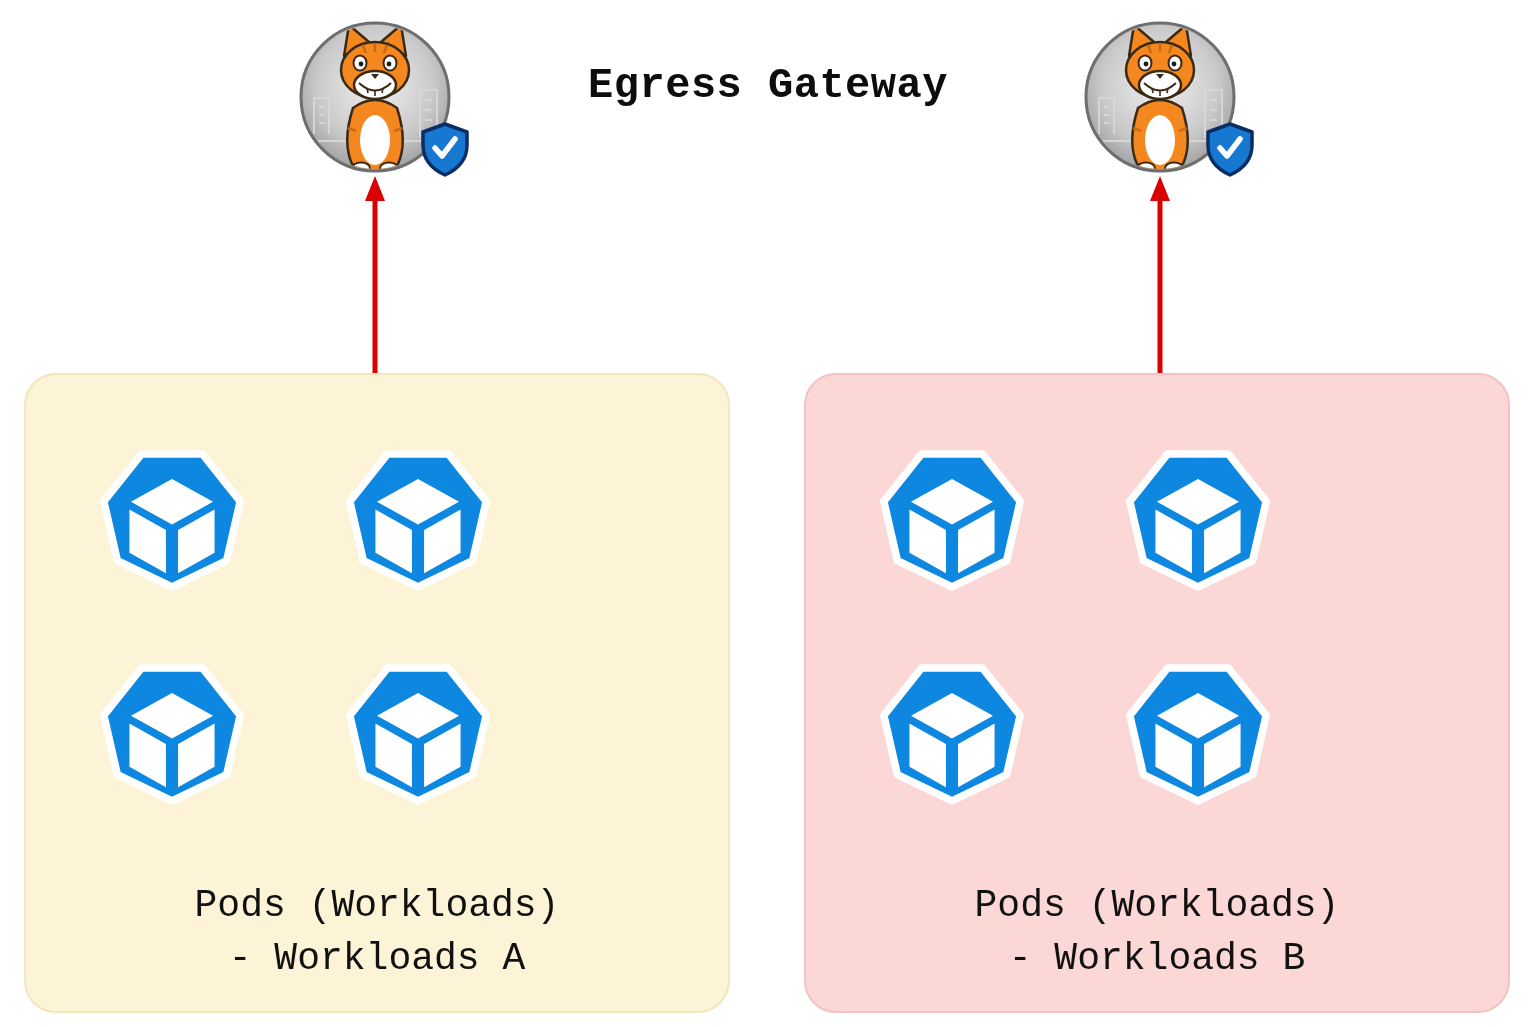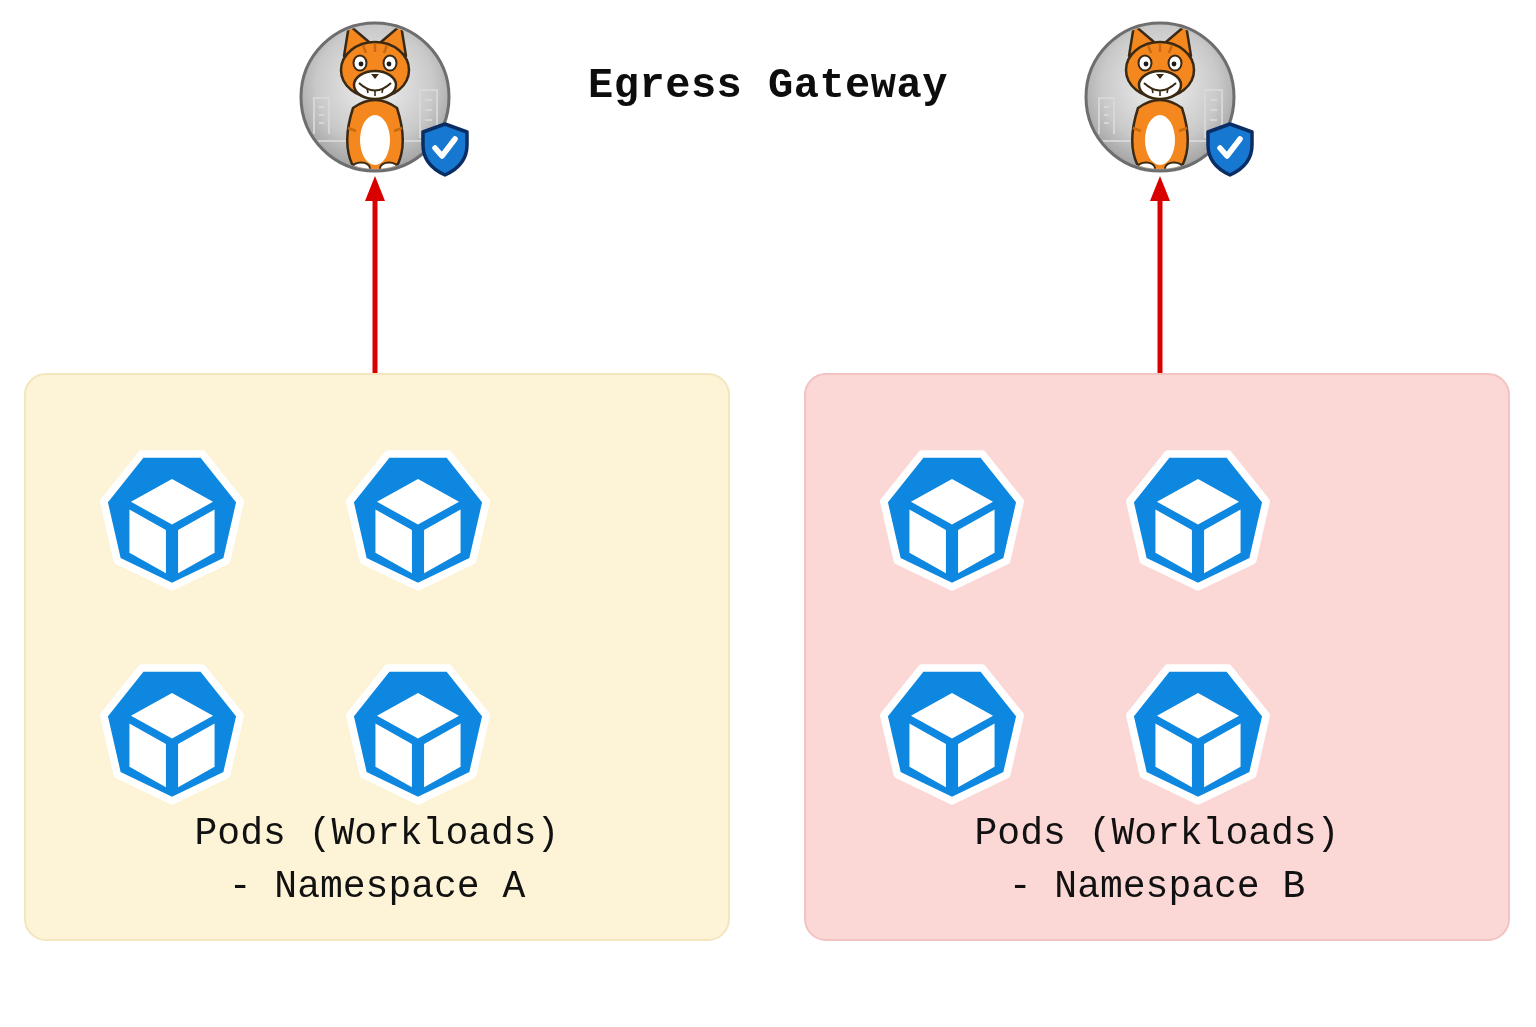--- a/index.html
+++ b/index.html
@@ -27,22 +27,22 @@
   .arrow { position: absolute; width: 30px; height: 202px; }
   .arrow-a { left: 360px; top: 174px; }
   .arrow-b { left: 1145px; top: 174px; }
   .arrow-line { stroke: var(--arrow-red, #d90000); }
   .arrow-head { fill: var(--arrow-red, #d90000); }
 
   .ns-box {
     position: absolute;
     top: 373px;
     width: 706px;
-    height: 568px;
-    border-radius: 22px;
+    height: 640px;
+    border-radius: 32px;
     box-sizing: border-box;
   }
   .ns-a {
     left: 24px;
     background: var(--namespace-a-bg, #fdf3d6);
     border: 2px solid var(--namespace-a-border, #f3e6bd);
   }
   .ns-b {
     left: 804px;
     background: var(--namespace-b-bg, #fbd7d6);
@@ -175,38 +175,38 @@
         </svg>
       <svg class="pod" viewBox="0 0 100 100">
           <use href="#pod-sym" xlink:href="#pod-sym"></use>
         </svg>
       <svg class="pod" viewBox="0 0 100 100">
           <use href="#pod-sym" xlink:href="#pod-sym"></use>
         </svg>
     </div>
     <div class="ns-label">
       <div>Pods (Workloads)</div>
-      <div>- Namespace A</div>
+      <div>- Workloads A</div>
     </div>
   </div>
 
   <div class="ns-box ns-b">
     <div class="pod-grid">
       <svg class="pod" viewBox="0 0 100 100">
           <use href="#pod-sym" xlink:href="#pod-sym"></use>
         </svg>
       <svg class="pod" viewBox="0 0 100 100">
           <use href="#pod-sym" xlink:href="#pod-sym"></use>
         </svg>
       <svg class="pod" viewBox="0 0 100 100">
           <use href="#pod-sym" xlink:href="#pod-sym"></use>
         </svg>
       <svg class="pod" viewBox="0 0 100 100">
           <use href="#pod-sym" xlink:href="#pod-sym"></use>
         </svg>
     </div>
     <div class="ns-label">
       <div>Pods (Workloads)</div>
-      <div>- Namespace B</div>
+      <div>- Workloads B</div>
     </div>
   </div>
 
 </div>
 
 </body></html>

